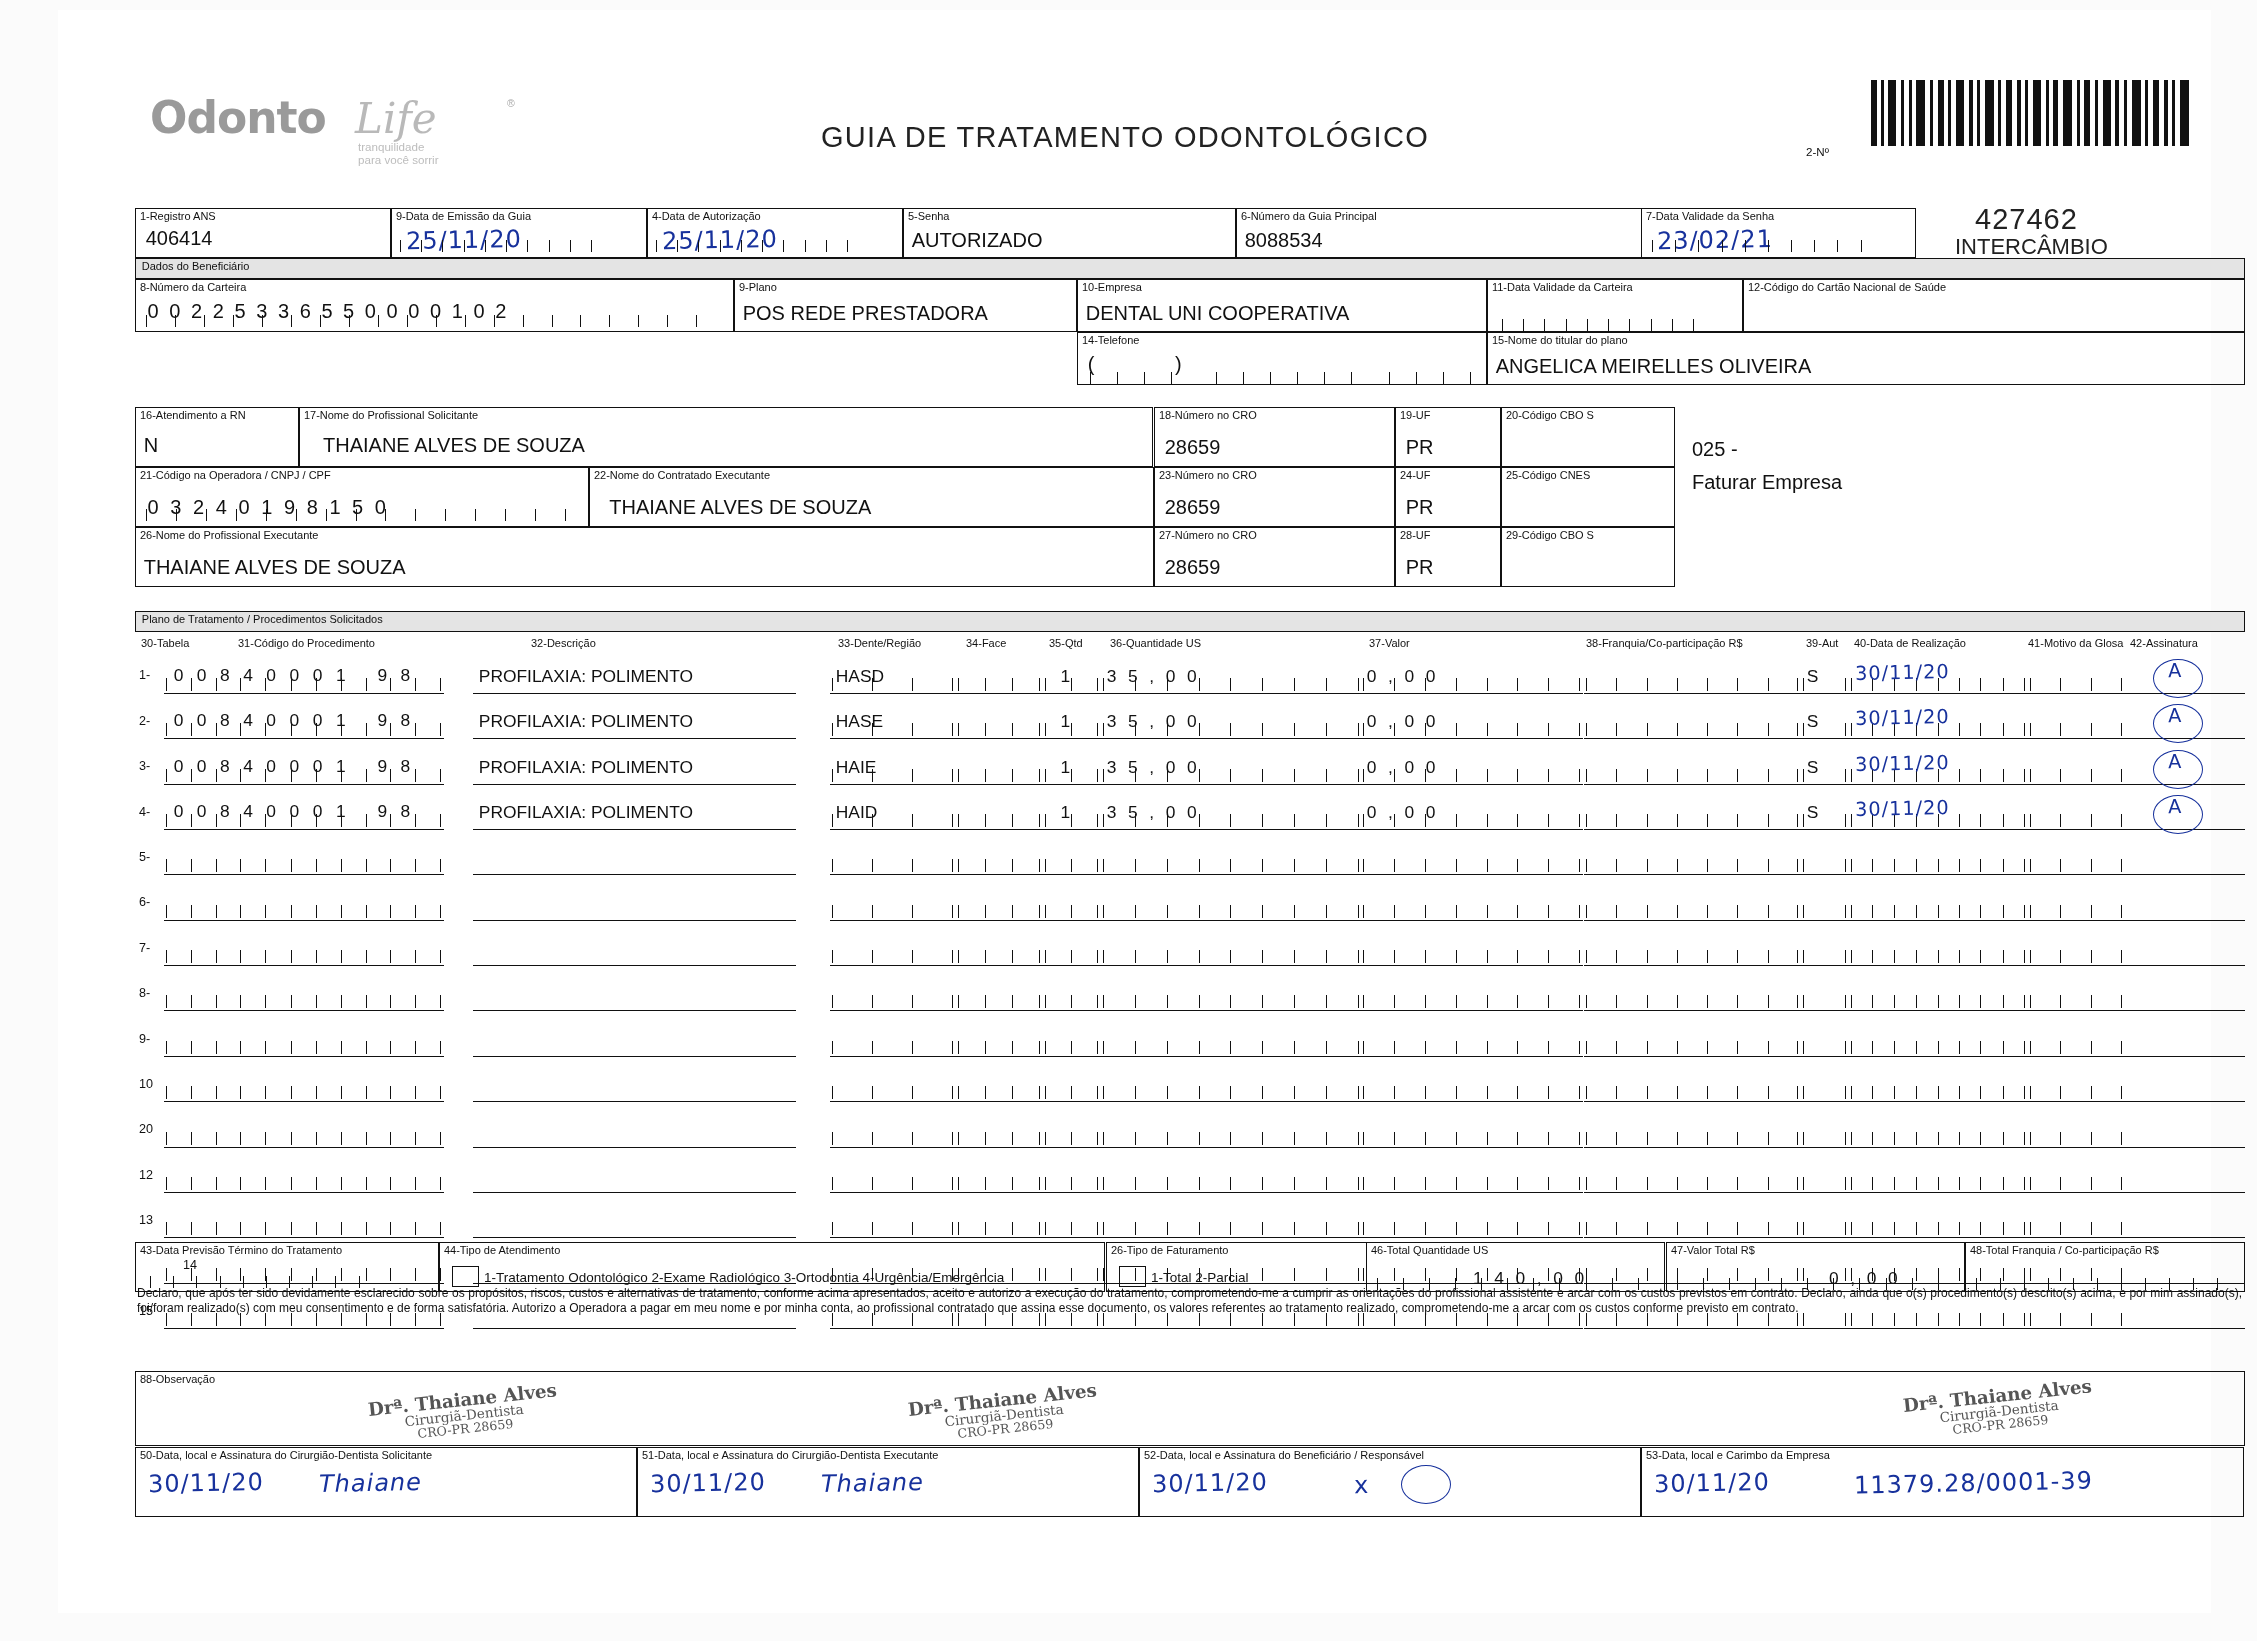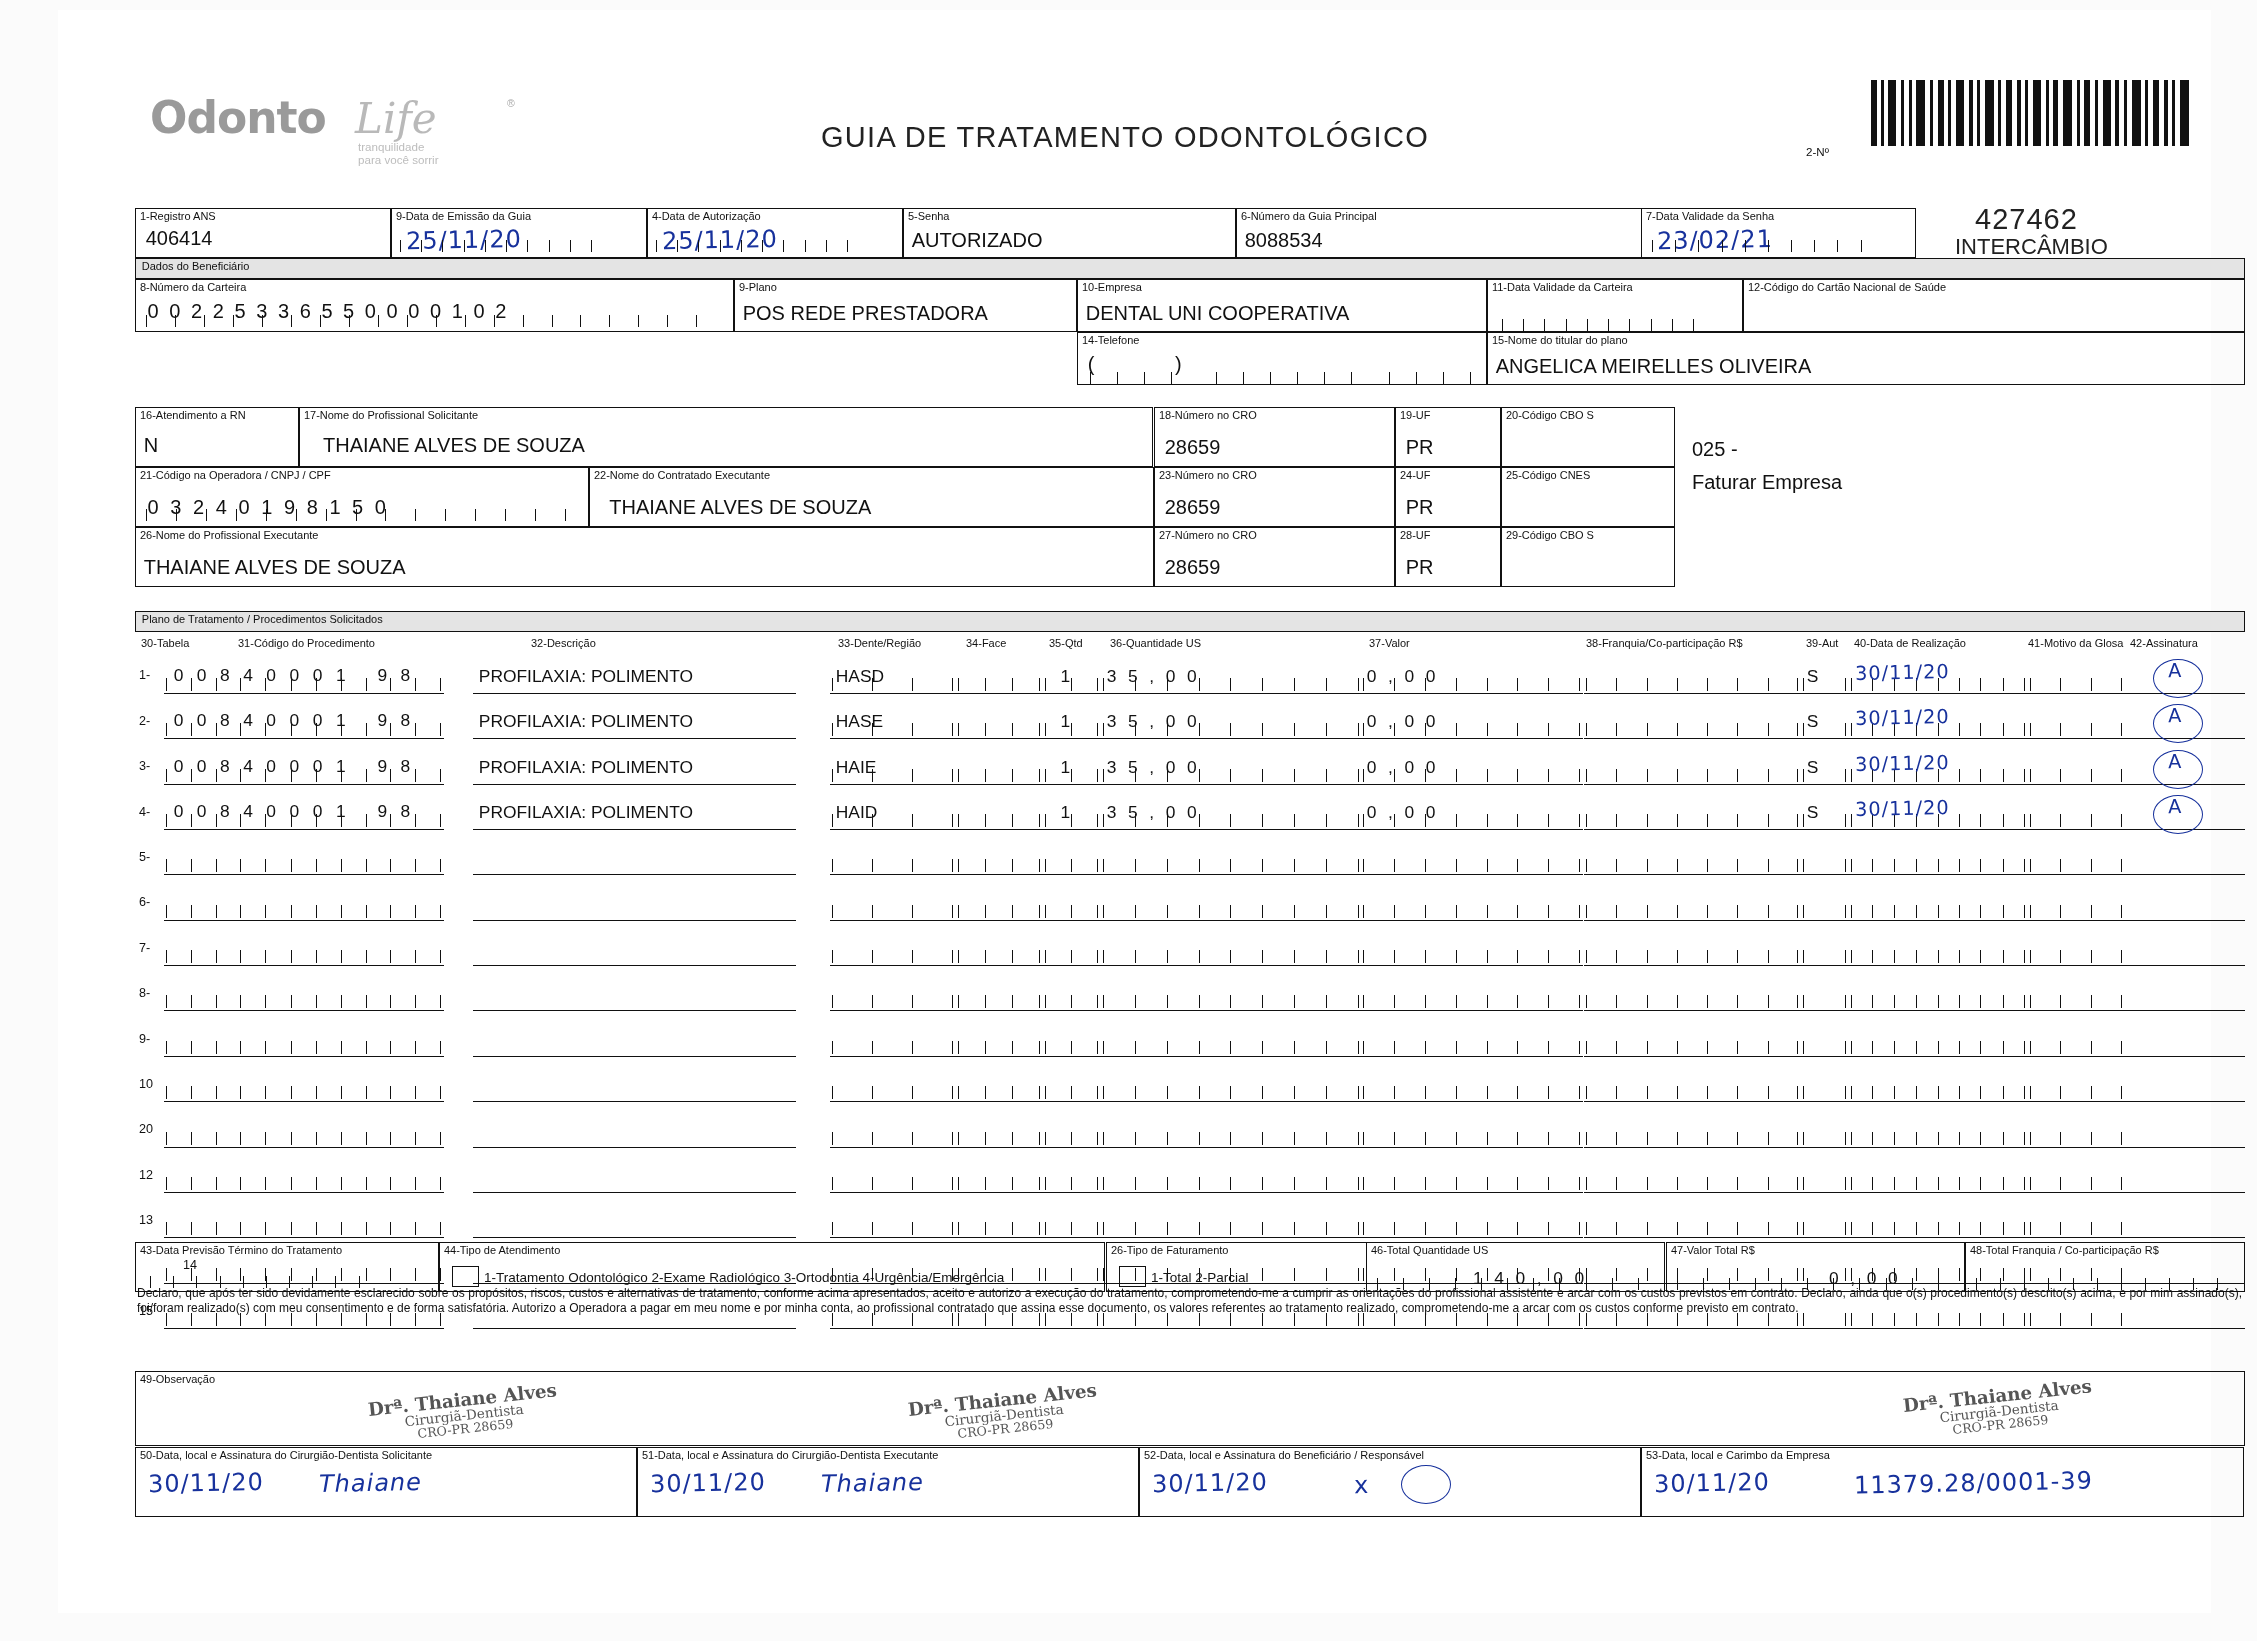--- a/index.html
+++ b/index.html
@@ -2291,21 +2291,21 @@
           <s style="left:169px"></s>
           <s style="left:193px"></s>
           <s style="left:217px"></s>
         <s style="left:241px"></s>
       </div>
     </div>
 
     <div class="decl">Declaro, que após ter sido devidamente esclarecido sobre os propósitos, riscos, custos e alternativas de tratamento, conforme acima apresentados, aceito e autorizo a execução do tratamento, comprometendo-me a cumprir as orientações do profissional assistente e arcar com os custos previstos em contrato. Declaro, ainda que o(s) procedimento(s) descrito(s) acima, e por mim assinado(s), foi/foram realizado(s) com meu consentimento e de forma satisfatória. Autorizo a Operadora a pagar em meu nome e por minha conta, ao profissional contratado que assina esse documento, os valores referentes ao tratamento realizado, comprometendo-me a arcar com os custos conforme previsto em contrato.</div>
 
     <div class="bx" style="left:77px; top:1361px; width:2110px; height:75px;">
-      <span class="lbl" style="left:3.9px; top:1.9px;">49-Observação</span>
+      <span class="lbl" style="left:3.9px; top:1.9px;">88-Observação</span>
       <span class="val" style="left:9.7px; top:29px;"></span>
     </div>
 
     <div class="stamp" style="left:290px; top:1383px; width:232px;">
       <div class="s1">Drª. Thaiane Alves</div>
       <div class="s2">Cirurgiã-Dentista</div>
       <div class="s3">CRO-PR 28659</div>
     </div>
     <div class="stamp" style="left:830px; top:1383px; width:232px;">
       <div class="s1">Drª. Thaiane Alves</div>

